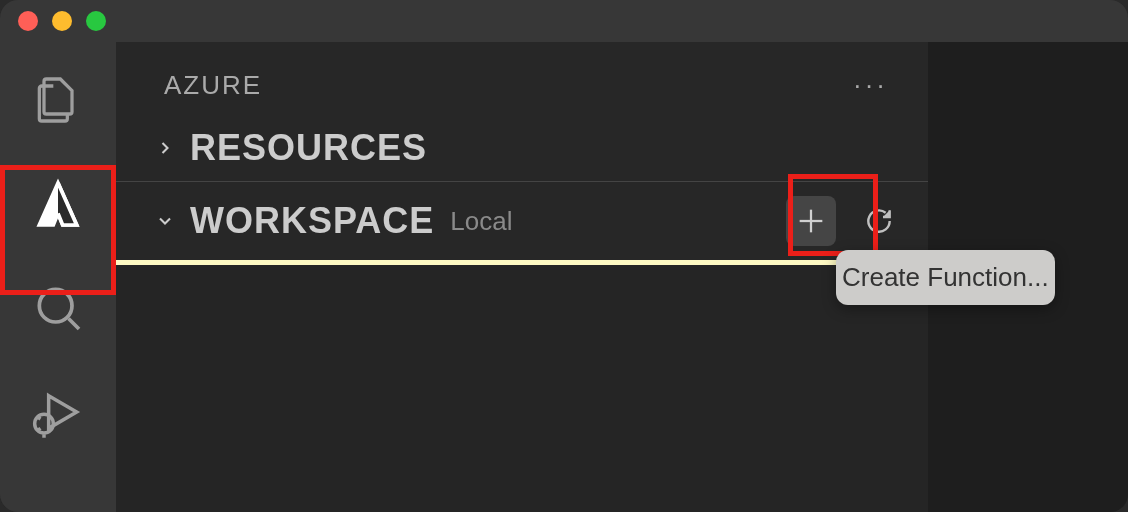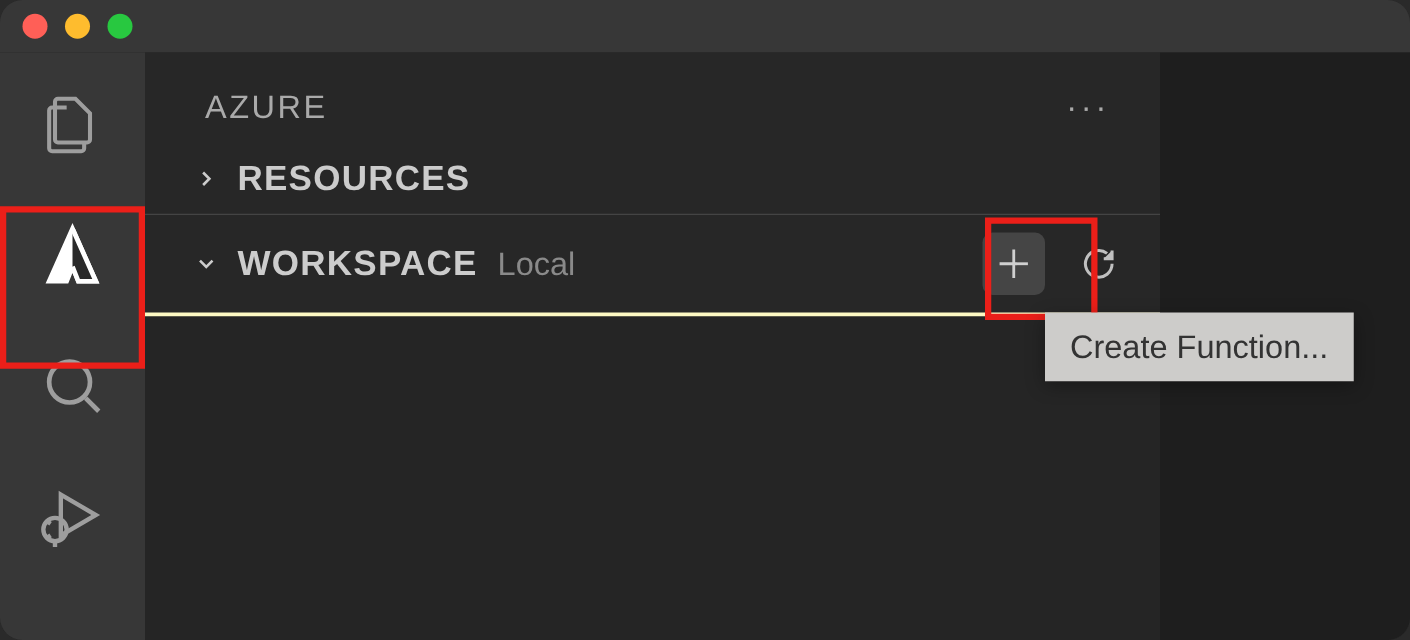--- a/index.html
+++ b/index.html
@@ -14,29 +14,29 @@
   .activity-bar { width: 116px; background: #373737; display: flex; flex-direction: column; align-items: center; padding-top: 30px; gap: 48px; position: relative; }
   .activity-item { width: 116px; display: flex; align-items: center; justify-content: center; }
   .activity-item svg { width: 56px; height: 56px; }
   .activity-item.selected { position: relative; }
   .highlight-box-1 { position: absolute; border: 5px solid #eb1f19; top: 165px; left: 0; width: 116px; height: 130px; pointer-events: none; z-index: 10; }
   .highlight-box-2 { position: absolute; border: 5px solid #eb1f19; top: 174px; left: 788px; width: 90px; height: 82px; pointer-events: none; z-index: 10; }
   .sidebar { flex: 1; background: #272727; display: flex; flex-direction: column; position: relative; }
   .sidebar-header { display: flex; align-items: center; padding: 28px 40px 18px 48px; color: #aaa; font-size: 26px; letter-spacing: 2px; font-weight: 400; }
   .more-dots { margin-left: auto; color: #aaa; font-size: 26px; letter-spacing: 3px; cursor: pointer; }
   .section { display: flex; align-items: center; padding: 8px 24px 8px 38px; color: #ccc; }
-  .section-title { font-size: 28px; font-weight: 700; letter-spacing: 1px; color: #ccc; text-align: right; }
+  .section-title { font-size: 36px; font-weight: 700; letter-spacing: 1px; color: #ccc; text-align: right; }
   .chevron { width: 22px; height: 22px; margin-right: 14px; display: inline-flex; align-items: center; justify-content: center; }
   .divider { height: 1px; background: #444; margin: 4px 0 0 0; }
-  .ws-row { display: flex; align-items: center; padding: 14px 24px 14px 38px; border-bottom: 3px solid #fef9c3; position: relative; }
+  .ws-row { display: flex; align-items: center; padding: 14px 24px 14px 38px; border-bottom: 5px solid #fef9c3; position: relative; }
   .ws-desc { font-size: 26px; color: #8a8a8a; margin-left: 16px; font-weight: 400; }
   .ws-actions { margin-left: auto; display: flex; gap: 18px; align-items: center; }
   .icon-btn { width: 50px; height: 50px; border-radius: 8px; display: flex; align-items: center; justify-content: center; cursor: pointer; }
   .icon-btn.plus-hover { background: #454545; }
-  .tooltip { position: absolute; top: 250px; left: 836px; background: #cdccca; color: #333; font-size: 26px; padding: 12px 20px; border-radius: 0; box-shadow: 0 4px 14px rgba(0,0,0,0.35); white-space: nowrap; z-index: 20; }
+  .tooltip { position: absolute; top: 250px; left: 836px; background: #cdccca; color: #333; font-size: 26px; padding: 12px 6px; border-radius: 12px; box-shadow: 0 4px 14px rgba(0,0,0,0.35); white-space: nowrap; z-index: 20; }
   .content-area { flex: 1; background: #252525; }
   .right-edge { width: 200px; background: #1e1e1e; }
 </style>
 </head>
 <body>
 
 <div class="window">
   <div class="titlebar">
     <div class="tl-dot tl-red"></div>
     <div class="tl-dot tl-yellow"></div>

